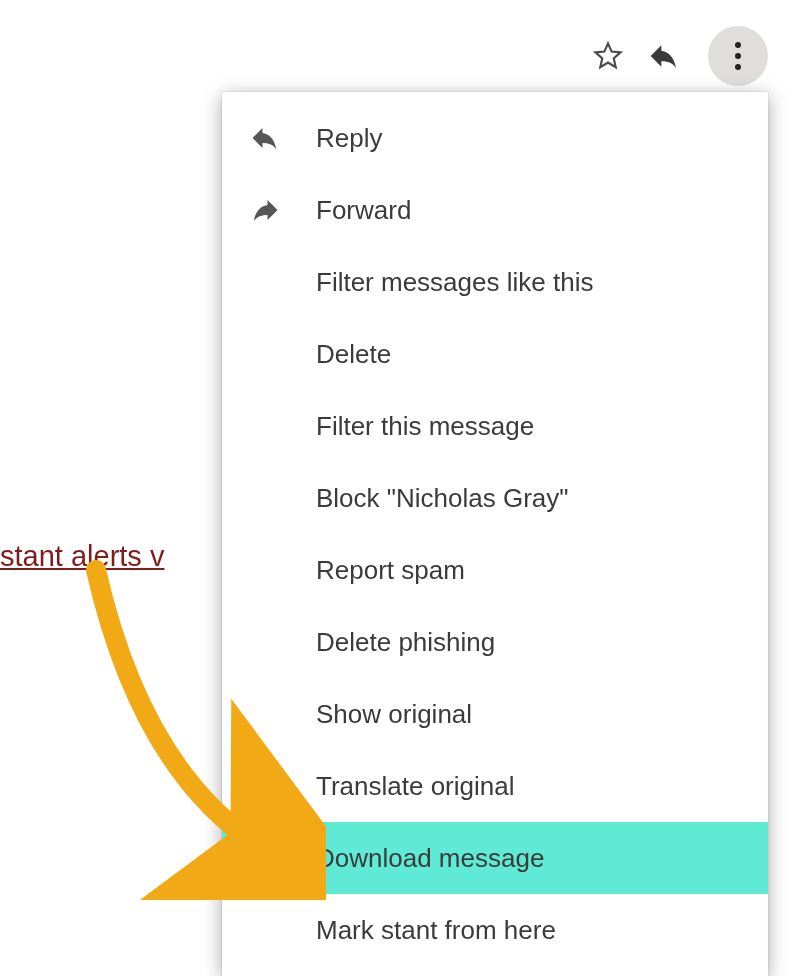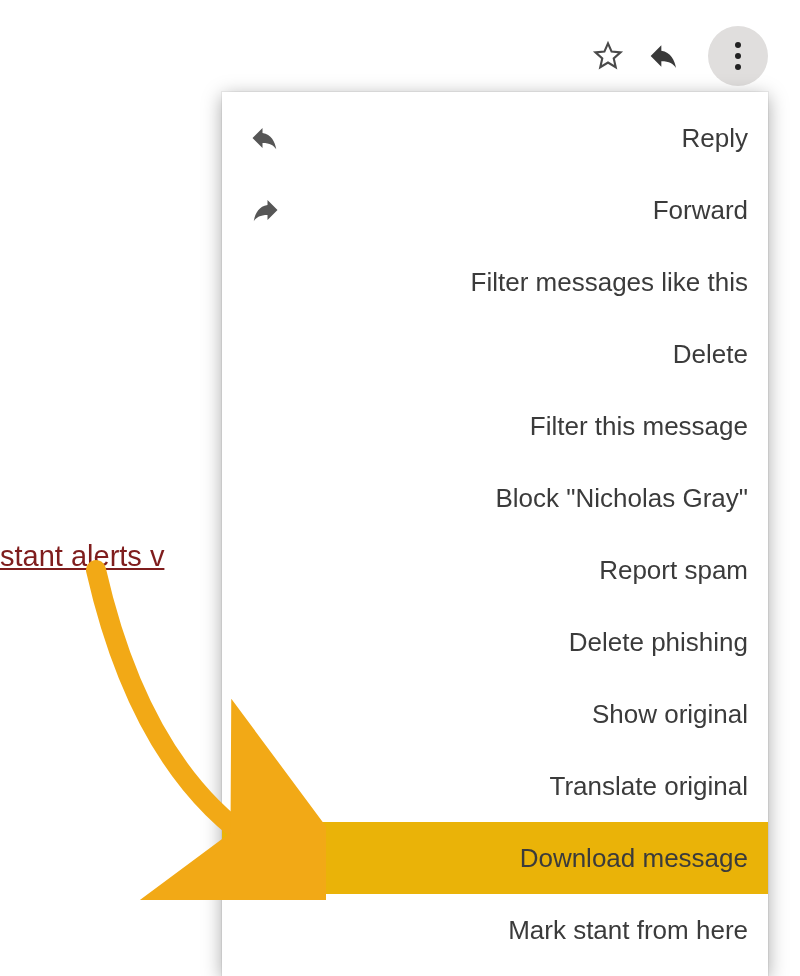--- a/index.html
+++ b/index.html
@@ -74,23 +74,22 @@
     }
     .menu-item {
       display: flex;
       align-items: center;
       height: 72px;
       padding-left: 28px;
       padding-right: 20px;
       font-size: 26px;
       color: #3b3b3b;
       cursor: pointer;
-      text-align: right;
-    }
-    .menu-item.highlighted { background: #eab308; }
+    }
+    .menu-item.highlighted { background: #5eead4; }
     .menu-item .iconcell {
       width: 66px;
       display: flex;
       align-items: center;
       justify-content: flex-start;
     }
     .menu-item .iconcell svg { width: 30px; height: 30px; }
     .menu-item .label { flex: 1; }
 
     

